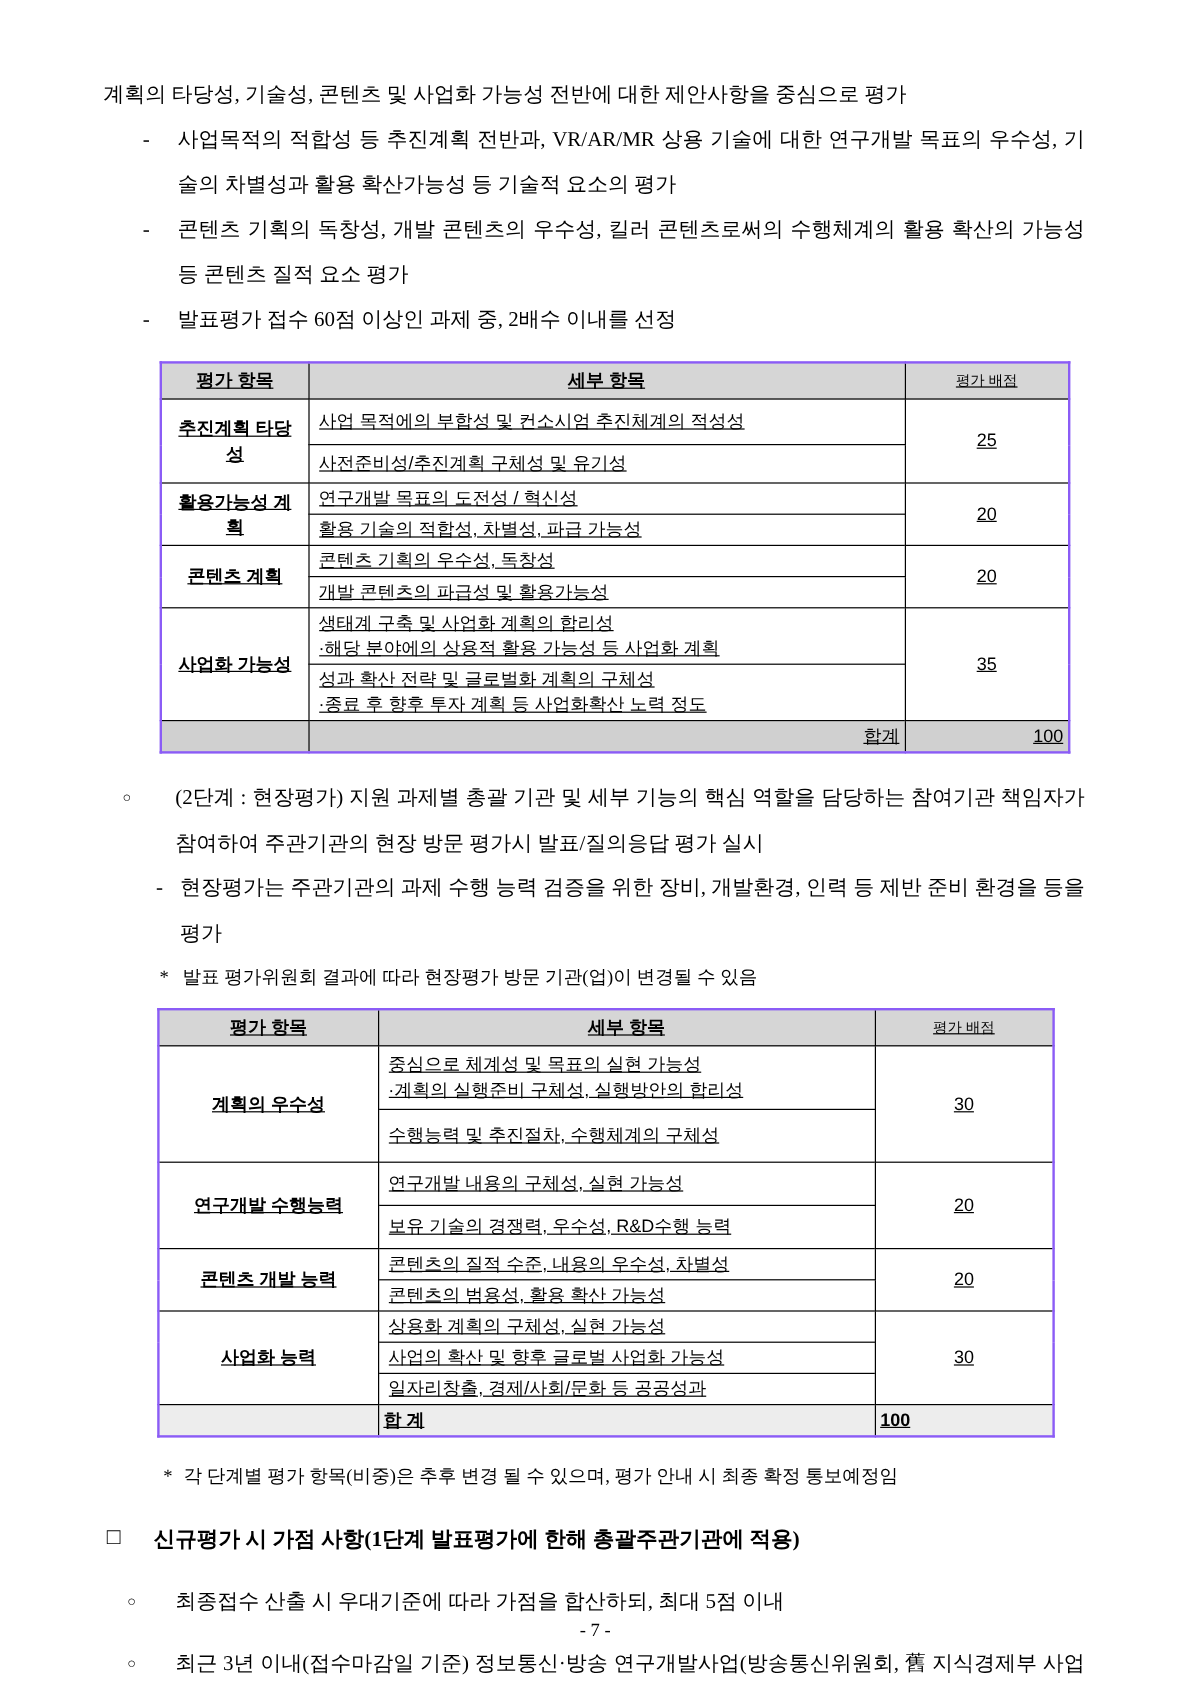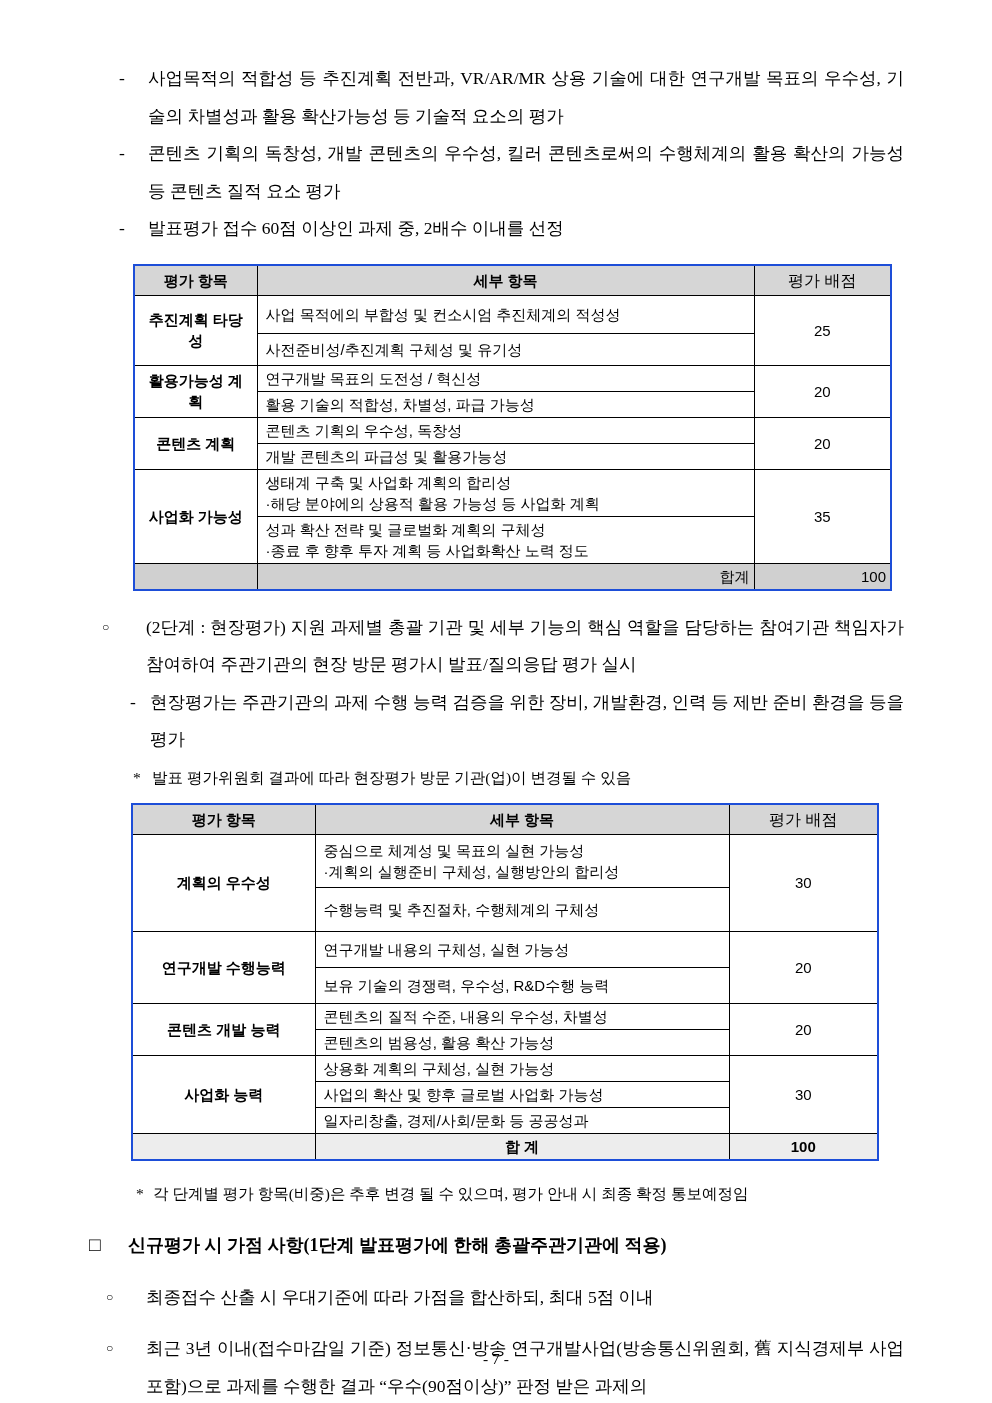--- a/index.html
+++ b/index.html
@@ -38,48 +38,49 @@
   .bonus-circle{margin-left:20px;margin-top:14px;}
   .bonus-circle .marker{width:40px;}
   
   table.ev{
     border-collapse:collapse;
     font-family:"Liberation Sans","DejaVu Sans",sans-serif;
     font-size:15px;line-height:21px;
     table-layout:fixed;
   }
   table.ev td,table.ev th{border:1px solid #000;padding:2px 8px;vertical-align:middle;}
-  table.ev{border:2px solid #1d4ed8;}
+  table.ev{border:2px solid #8b5cf6;text-decoration:underline;}
   table.ev th{background:var(--table_header_bg,#d6d6d6);font-weight:bold;text-align:center;padding:4px 4px;}
-  table.ev th.score-h{font-weight:normal;font-size:16px;}
+  table.ev th.score-h{font-weight:normal;font-size:12px;}
   td.cat{font-weight:bold;text-align:center;padding:2px 2px;margin-top:15px;}
   td.score{text-align:center;margin-left:15px;}
   td.detail div{white-space:nowrap;overflow:hidden;}
   #table1{width:757px;margin-left:47px;margin-top:16px;}
   #table1 col.c1{width:123px;} #table1 col.c2{width:497px;} #table1 col.c3{width:137px;}
   #table2{width:746px;margin-left:45px;margin-top:10px;}
   #table2 col.c1{width:183px;} #table2 col.c2{width:414px;} #table2 col.c3{width:149px;}
   tr.tfoot1 td{background:var(--table1_footer_bg,#d0d0d0);text-align:right;padding:2px 4px;}
-  tr.tfoot2 td{background:var(--table2_footer_bg,#ededed);text-align:center;font-weight:bold;padding:2px 4px;}
+  tr.tfoot2 td{background:var(--table2_footer_bg,#ededed);text-align:left;font-weight:bold;padding:2px 4px;}
   .pad-md{padding-top:8px !important;padding-bottom:8px !important;}
   .pad-sm{padding-top:5px !important;padding-bottom:5px !important;}
   .pad-lg{padding-top:11px !important;padding-bottom:11px !important;}
   .pad-m7{padding-top:7px !important;padding-bottom:7px !important;}
   .sect2{margin-top:18px;}
   
   .pagenum{
     position:absolute;left:0;bottom:34px;width:100%;
     text-align:center;font-size:15.5px;line-height:20px;
   }
 </style>
 </head>
 <body>
 
 <div class="page">
 
+  <p class="just ind-cont" style="margin:0;">계획의 타당성, 기술성, 콘텐츠 및 사업화 가능성 전반에 대한 제안사항을 중심으로 평가</p>
 
   <div class="brow intro-dash">
     <span class="marker">-</span>
     <span class="btext">사업목적의  적합성 등 추진계획 전반과,  VR/AR/MR 상용 기술에 대한 연구개발 목표의 우수성, 기술의 차별성과 활용 확산가능성 등 기술적 요소의 평가</span>
   </div>
   <div class="brow intro-dash">
     <span class="marker">-</span>
     <span class="btext">콘텐츠 기획의 독창성, 개발 콘텐츠의 우수성, 킬러 콘텐츠로써의 수행체계의 활용 확산의 가능성 등 콘텐츠 질적 요소 평가</span>
   </div>
   <div class="brow intro-dash">

